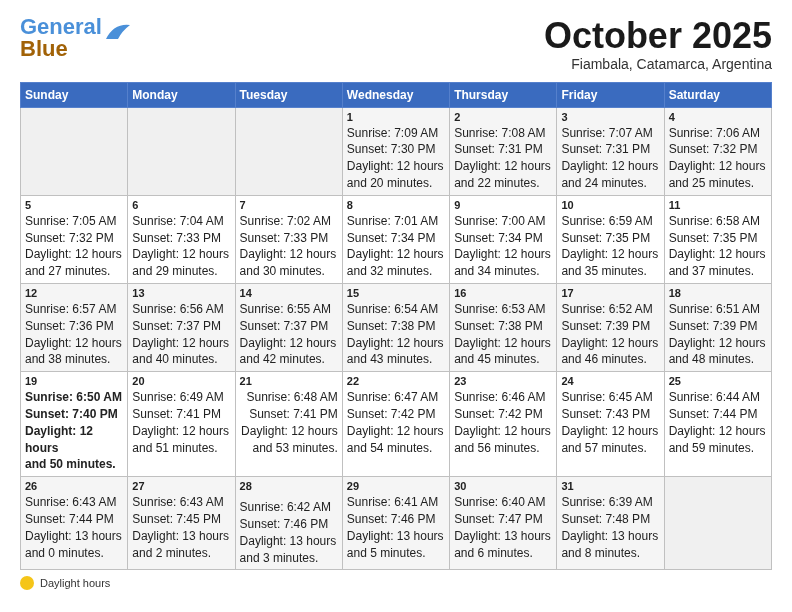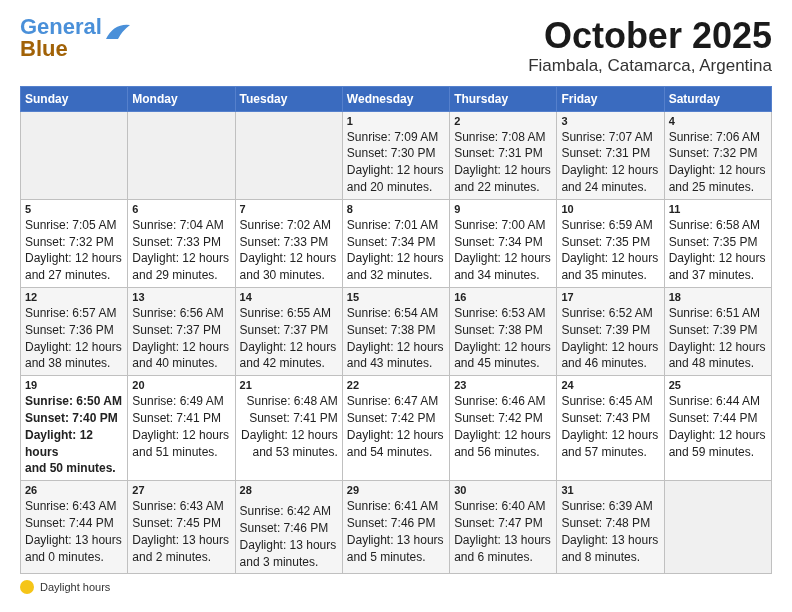--- a/index.html
+++ b/index.html
@@ -40,21 +40,21 @@
     .title-section {
       text-align: right;
     }
     .month-title {
       font-size: 36px;
       font-weight: bold;
       color: #1a1a1a;
       line-height: 1.1;
     }
     .subtitle {
-      font-size: 17px;
+      font-size: 14px;
       color: #333;
     }
     .calendar {
       flex: 1;
       display: flex;
       flex-direction: column;
     }
     table {
       width: 100%;
       border-collapse: collapse;

